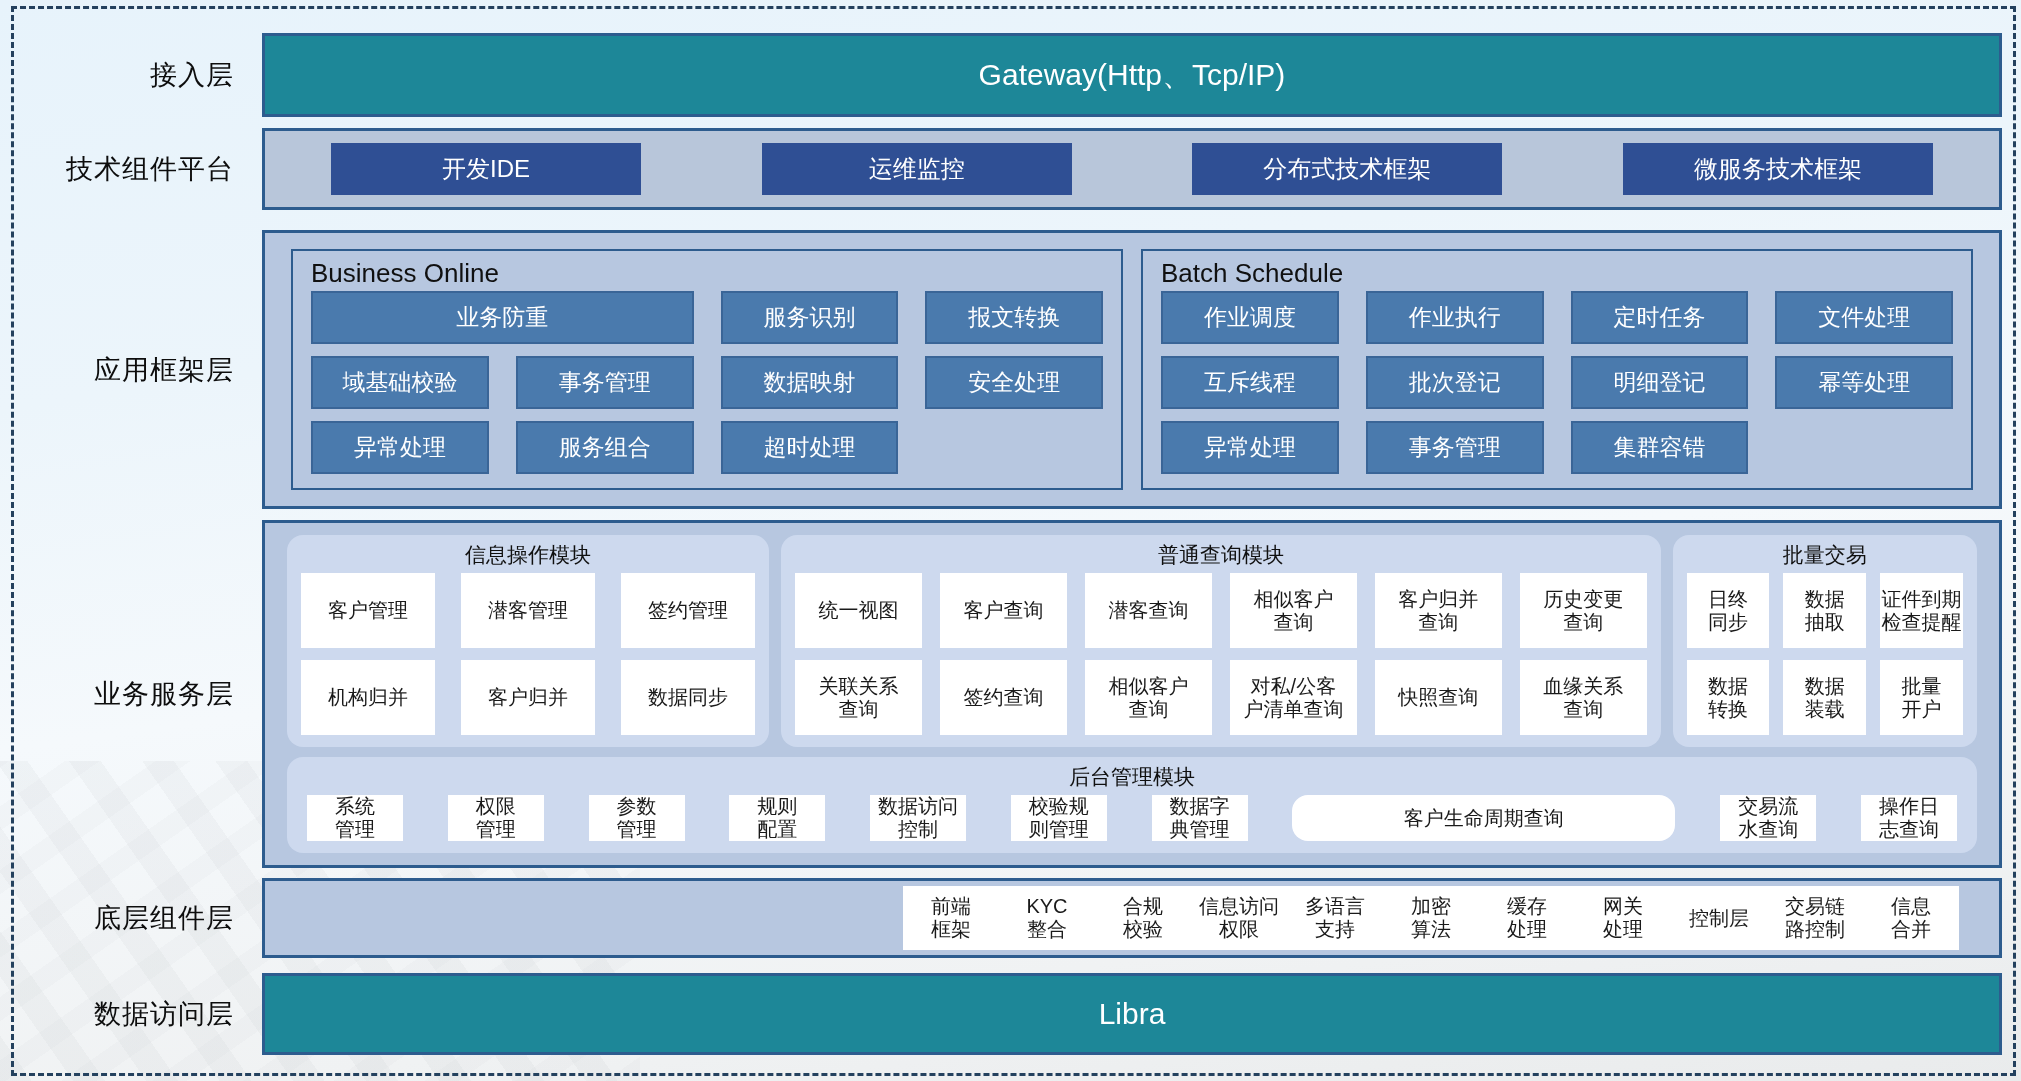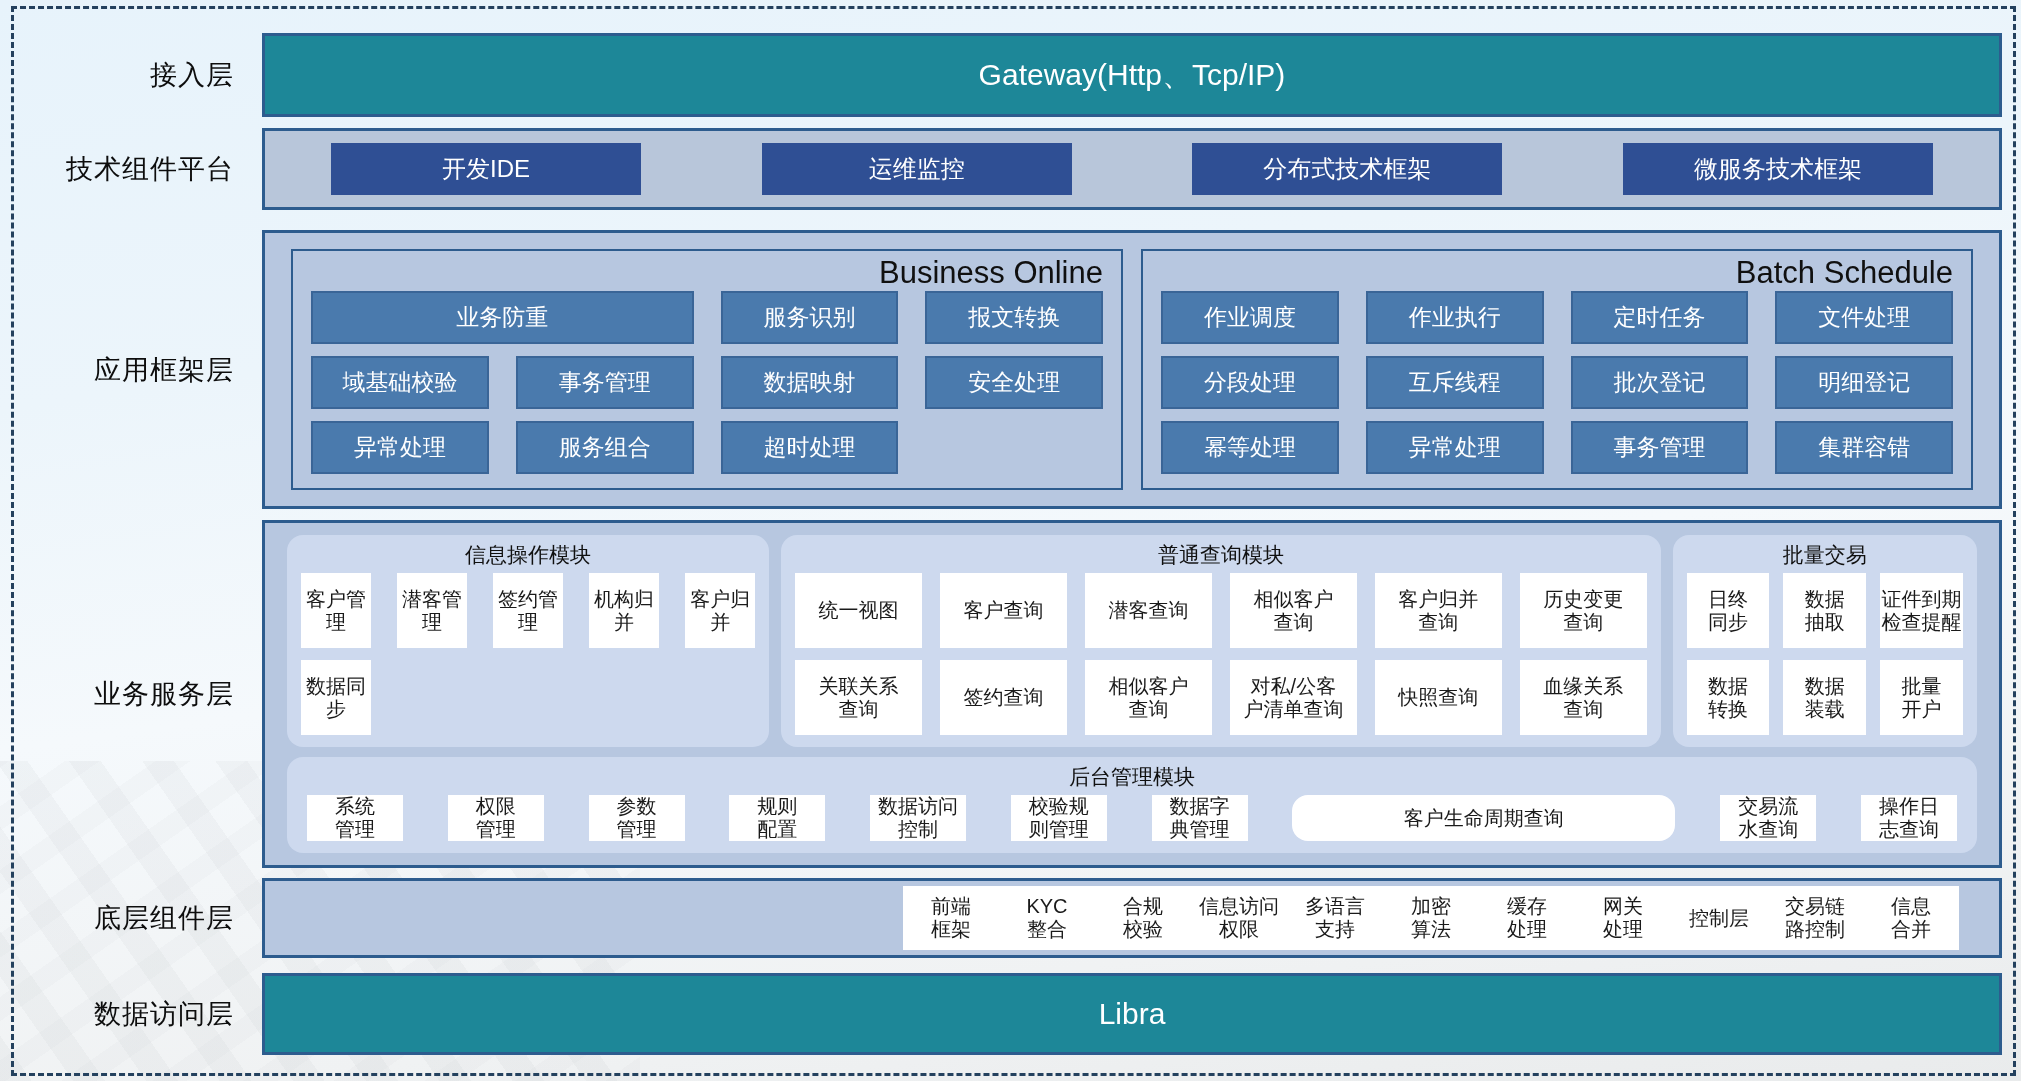--- a/index.html
+++ b/index.html
@@ -48,21 +48,21 @@
   }
   .row-appfw{height:279px;margin-top:20px;}
   .appfw{
     box-sizing:border-box;border:3px solid #2d5c8e;background:#b7c7e0;
     display:flex;gap:18px;padding:16px 26px;
   }
   .panel{
     flex:1;box-sizing:border-box;border:2px solid #2d5c8e;background:#b7c7e0;
     display:flex;flex-direction:column;padding:4px 18px 14px;
   }
-  .panel-title{height:36px;line-height:36px;text-align:right;font-size:31px;color:#101010;}
+  .panel-title{height:36px;line-height:36px;text-align:left;font-size:26px;color:#101010;}
   .grid{flex:1;display:grid;}
   .g4{grid-template-columns:repeat(4,1fr);gap:12px 27px;grid-auto-rows:1fr;}
   .btn-steel{
     background:#4a7aad;border:2px solid #3a6597;box-sizing:border-box;color:#fff;font-size:23px;
     display:flex;align-items:center;justify-content:center;white-space:nowrap;
   }
   .span2{grid-column:span 2;}
   .row-biz{height:347px;margin-top:11px;}
   .biz{
     box-sizing:border-box;border:3px solid #2d5c8e;background:#b7c7e0;
@@ -70,21 +70,21 @@
   }
   .biz-top{display:flex;gap:12px;height:212px;}
   .sub{
     box-sizing:border-box;background:#cdd9ee;border-radius:16px;
     display:flex;flex-direction:column;padding:2px 14px 12px;
   }
   .sub-info{flex:480;}
   .sub-query{flex:900;}
   .sub-batch{flex:292;}
   .sub-title{height:36px;line-height:36px;text-align:center;font-size:21px;color:#101010;white-space:nowrap;}
-  .g3{grid-template-columns:repeat(5,1fr);gap:12px 26px;grid-auto-rows:1fr;}
+  .g3{grid-template-columns:repeat(3,1fr);gap:12px 26px;grid-auto-rows:1fr;}
   .g6{grid-template-columns:repeat(6,1fr);gap:12px 18px;grid-auto-rows:1fr;}
   .gb{grid-template-columns:repeat(3,1fr);gap:12px 14px;grid-auto-rows:1fr;}
   .btn-white{
     background:#ffffff;color:#1a1a1a;font-size:20px;line-height:1.15;
     display:flex;align-items:center;justify-content:center;text-align:center;white-space:pre-line;
   }
   .sub-admin{flex:1;}
   .admin-list{flex:1;display:flex;align-items:stretch;justify-content:space-between;padding:0 6px;}
   .admin-btn{width:96px;}
   .admin-wide{width:383px;border-radius:16px;}
@@ -137,21 +137,20 @@
               <div class="btn-steel">超时处理</div>
             </div>
         </div>
         <div class="panel">
           <div class="panel-title">Batch Schedule</div>
           <div class="grid g4">
               <div class="btn-steel">作业调度</div>
               <div class="btn-steel">作业执行</div>
               <div class="btn-steel">定时任务</div>
               <div class="btn-steel">文件处理</div>
-              <div class="btn-steel">分段处理</div>
               <div class="btn-steel">互斥线程</div>
               <div class="btn-steel">批次登记</div>
               <div class="btn-steel">明细登记</div>
               <div class="btn-steel">幂等处理</div>
               <div class="btn-steel">异常处理</div>
               <div class="btn-steel">事务管理</div>
               <div class="btn-steel">集群容错</div>
             </div>
         </div>
       </div>

